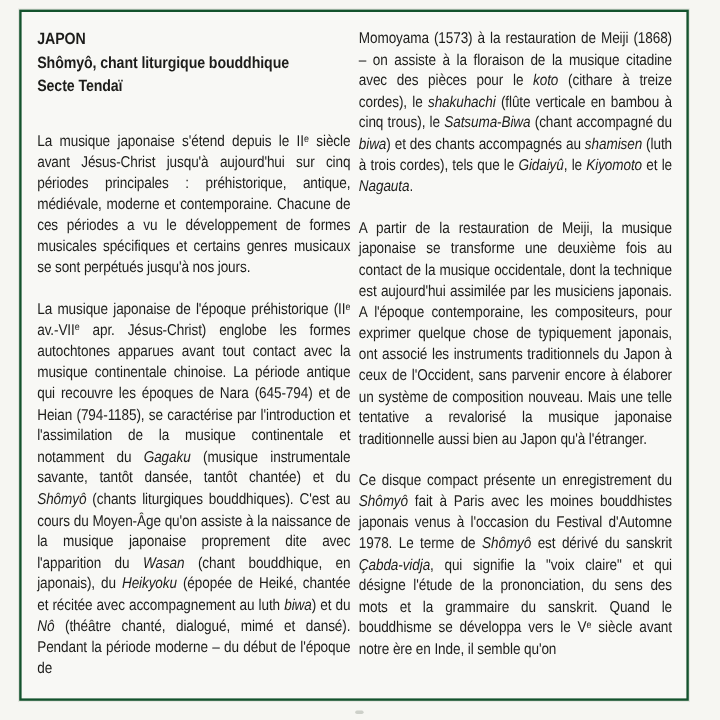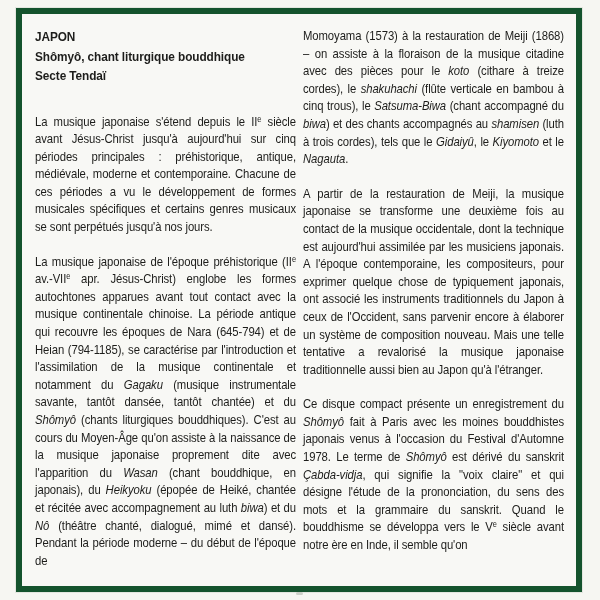--- a/index.html
+++ b/index.html
@@ -17,21 +17,21 @@
     height: 600px;
     overflow: hidden;
     background: #f6f6f2;
   }
   .frame {
     position: absolute;
     left: 16px;
     top: 8px;
     width: 554px;
     height: 572px;
-    border: 6px solid #14532d;
+    border: 2px solid #14532d;
     background: #f8f8f5;
     box-shadow: 0 0 0 1px #e4e6e0;
   }
   .col {
     position: absolute;
     top: 13px;
     width: 300px;
     transform: scaleX(0.87);
     transform-origin: 0 0;
     font-size: 13px;

